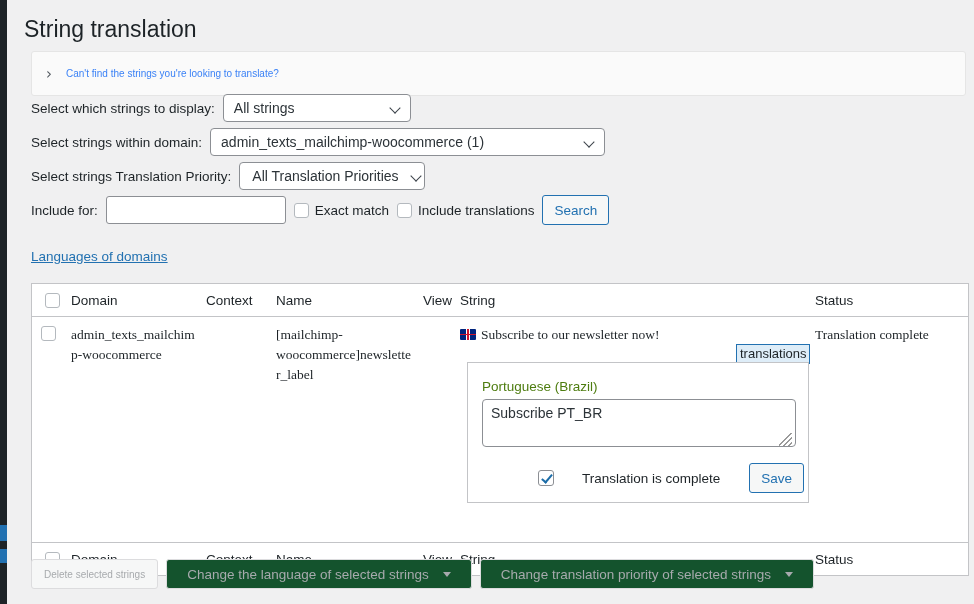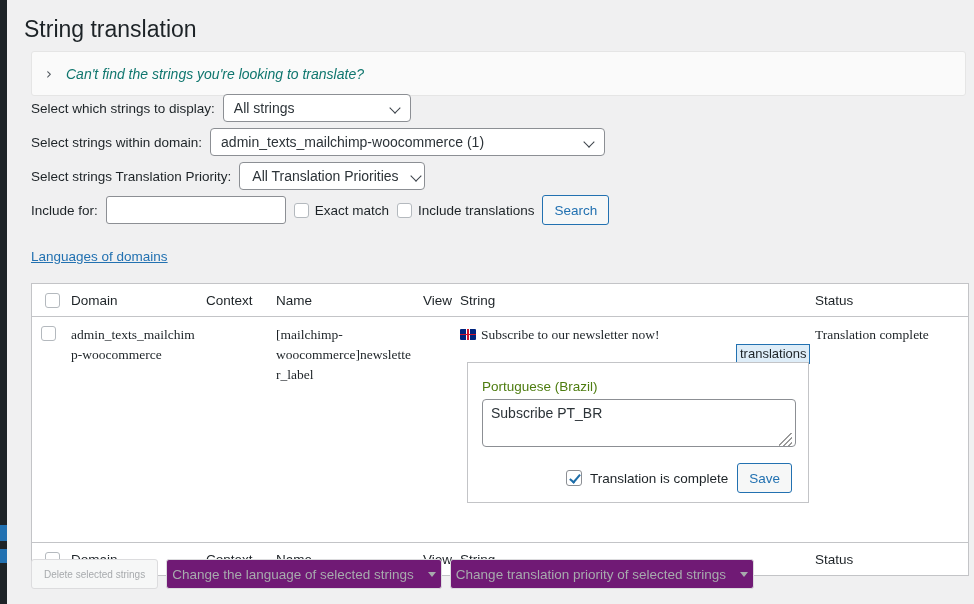--- a/index.html
+++ b/index.html
@@ -35,21 +35,21 @@
   
   .accordion {
     position: absolute; left: 24px; top: 51px; width: 935px; height: 45px;
     background: #fafafa; border: 1px solid #e5e5e5; border-radius: 3px;
     display: flex; align-items: center;
   }
   .accordion .chev {
     width: 34px; text-align: center; font-size: 15px; color: #50575e;
     font-family: "DejaVu Sans", sans-serif;
   }
-  .accordion .acc-label { font-size: 14px; color: #0f766e; font-style: italic; }
+  .accordion .acc-label { font-size: 10px; color: #3b82f6; }
 
   
   .filters { position: absolute; left: 24px; top: 94px; width: 920px; }
   .frow { display: flex; align-items: center; margin-bottom: 6px; height: 28px; }
   .flabel { font-size: 13.5px; color: #1d2327; margin-right: 8px; white-space: nowrap; }
 
   .sel {
     background: #fff; border: 1px solid #8c8f94; border-radius: 4px;
     height: 28px; display: inline-flex; align-items: center;
     padding: 0 8px 0 10px; font-size: 14px; color: #2c3338;
@@ -156,22 +156,22 @@
     font-family: "Liberation Sans", sans-serif; overflow: hidden;
   }
   .tr-grip {
     position: absolute; left: 311px; top: 70px; width: 13px; height: 13px;
     background:
       linear-gradient(135deg, transparent 44%, #9a9a9a 44%, #9a9a9a 52%, transparent 52%),
       linear-gradient(135deg, transparent 64%, #9a9a9a 64%, #9a9a9a 72%, transparent 72%),
       linear-gradient(135deg, transparent 84%, #9a9a9a 84%, #9a9a9a 92%, transparent 92%);
   }
   .tr-actions {
-    position: absolute; right: 16px; top: 100px;
-    display: flex; align-items: center;
+    position: absolute; right: 4px; top: 100px;
+    display: flex; align-items: center; gap: 20px;
   }
   .cbox-checked {
     width: 16px; height: 16px; border: 1px solid #8c8f94; background: #fff;
     border-radius: 3px; position: relative; flex: 0 0 auto;
   }
   .cbox-checked::after {
     content: ""; position: absolute; left: 5px; top: 1px;
     width: 4px; height: 9px;
     border-right: 2px solid #1d6da8; border-bottom: 2px solid #1d6da8;
     transform: rotate(40deg);
@@ -183,23 +183,23 @@
     position: absolute; left: 24px; top: 559px;
     display: flex; align-items: center; gap: 8px;
   }
   .bulk-btn {
     background: #f6f7f7; border: 1px solid #dcdcde; color: #a7aaad;
     border-radius: 3px; font-size: 10px; height: 30px;
     padding: 0 12px; display: flex; align-items: center; cursor: default;
     font-family: "Liberation Sans", sans-serif;
   }
   .bulk-sel {
-    background: #701a75; border: 1px solid #dcdcde; color: #a7aaad;
+    background: #14532d; border: 1px solid #dcdcde; color: #a7aaad;
     border-radius: 3px; font-size: 13.5px; height: 30px;
-    padding: 0 5px; display: flex; align-items: center; cursor: default;
+    padding: 0 20px; display: flex; align-items: center; cursor: default;
   }
   .bulk-sel .tri {
     margin-left: 14px; width: 0; height: 0;
     border-left: 4px solid transparent; border-right: 4px solid transparent;
     border-top: 5px solid #a7aaad;
   }
 </style>
 </head>
 <body>
 

